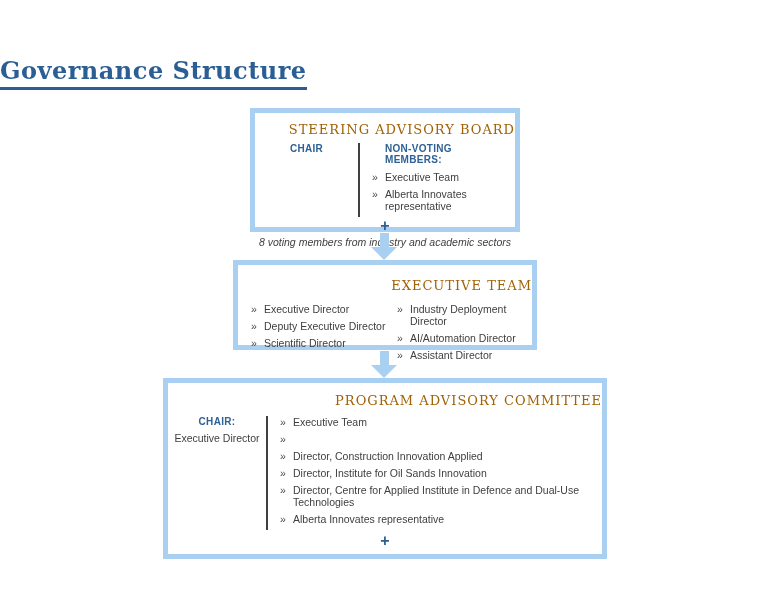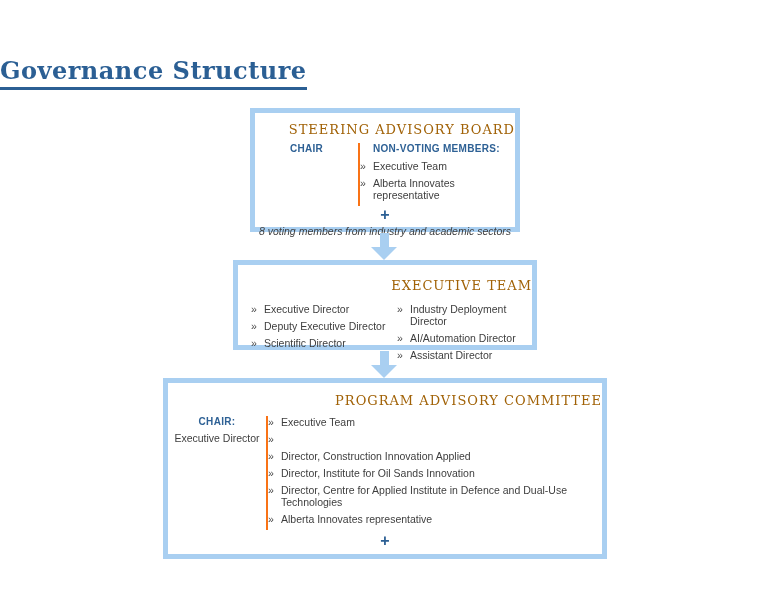--- a/index.html
+++ b/index.html
@@ -56,22 +56,22 @@
     color: #2e6195;
   }
   .cols { display: flex; align-items: stretch; }
   .box-1 .cols { margin-top: 6px; }
   .box-3 .cols { margin-top: 8px; }
   .chair-col { text-align: center; }
   .box-1 .chair-col { width: 103px; }
   .box-3 .chair-col { width: 98px; }
   .members-col {
     flex: 1;
-    border-left: 2px solid #f97316;
-    padding-left: 0;
+    border-left: 2px solid #404040;
+    padding-left: 12px;
     padding-right: 4px;
   }
   .members-col .label { margin-left: 13px; margin-bottom: 6px; }
   ul.list { list-style: none; }
   ul.list li {
     display: flex;
     font-size: 10.5px;
     line-height: 12px;
     margin-bottom: 5px;
     color: #3e3e3e;

